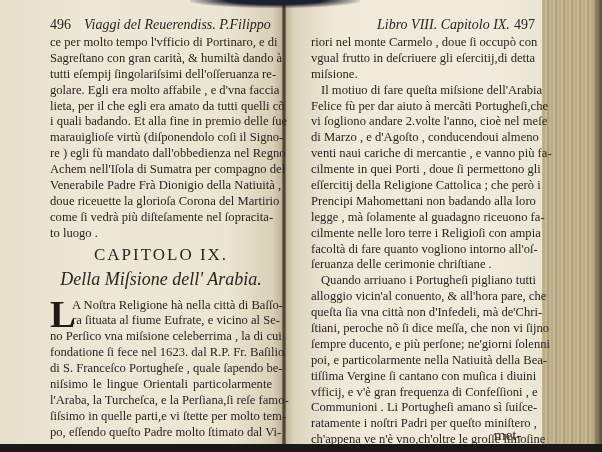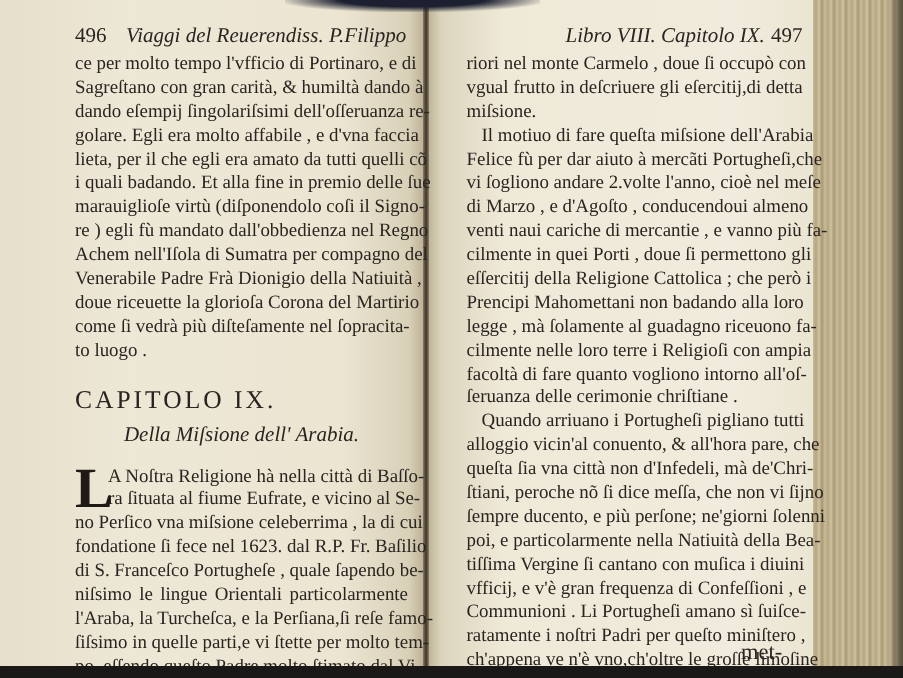--- a/index.html
+++ b/index.html
@@ -55,25 +55,25 @@
   .left-text .running-head .pg { position: absolute; left: 0; top: 0; }
   .left-text .running-head .title { position: absolute; left: 34px; top: 0; }
   .right-text .running-head .title { position: absolute; left: 66px; top: 0; }
   .right-text .running-head .pg { position: absolute; right: 0; top: 0; }
 
   .line { display: block; height: 15.9px; text-align: justify; text-align-last: justify; }
   .line.last { text-align-last: left; }
   .line.indent { padding-left: 10px; }
 
   .chapter-title {
-    font-size: 17px; letter-spacing: 2px;
-    margin-top: 12px; height: 26px; line-height: 26px;
+    text-align: center; font-size: 17px; letter-spacing: 2px;
+    height: 26px; line-height: 26px;
   }
   .chapter-sub {
-    text-align: center; font-style: italic; font-size: 14px;
+    text-align: center; font-style: italic; font-size: 18px;
     height: 26px; line-height: 22px; margin-bottom: 4px;
   }
   .dropcap-block { position: relative; }
   .dropcap {
     position: absolute; left: 0; top: 0; font-size: 38px; line-height: 32px;
     font-weight: bold; color: #1f1a16;
   }
   .dropcap-line { padding-left: 22px; }
 
   .signature { position: absolute; left: 426px; top: 427px; font-size: 12.6px; font-weight: bold; margin-top: 16px; }
@@ -91,21 +91,21 @@
   <div class="top-dark"></div>
 
   <div class="text left-text">
     <div class="running-head">
       <span class="pg">496</span>
       <span class="title">Viaggi del Reuerendiss. P.Filippo</span>
     </div>
     <div>
       <span class="line">ce per molto tempo l'vfficio di  Portinaro, e di</span>
       <span class="line">Sagreſtano con gran carità, &amp; humiltà dando à</span>
-      <span class="line">dando eſempij ſingolariſsimi  dell'oſſeruanza re-</span>
+      <span class="line">tutti eſempij ſingolariſsimi  dell'oſſeruanza re-</span>
       <span class="line">golare.  Egli era molto affabile , e d'vna faccia</span>
       <span class="line">lieta, per il che egli era amato da tutti quelli cõ</span>
       <span class="line">i quali badando.  Et alla fine in premio delle ſue</span>
       <span class="line">marauiglioſe virtù (diſponendolo coſi il Signo-</span>
       <span class="line">re ) egli fù mandato dall'obbedienza nel Regno</span>
       <span class="line">Achem nell'Iſola di Sumatra per compagno del</span>
       <span class="line">Venerabile Padre Frà Dionigio della Natiuità ,</span>
       <span class="line">doue riceuette la glorioſa Corona del Martirio</span>
       <span class="line">come ſi vedrà più diſteſamente nel ſopracita-</span>
       <span class="line last">to luogo .</span>

